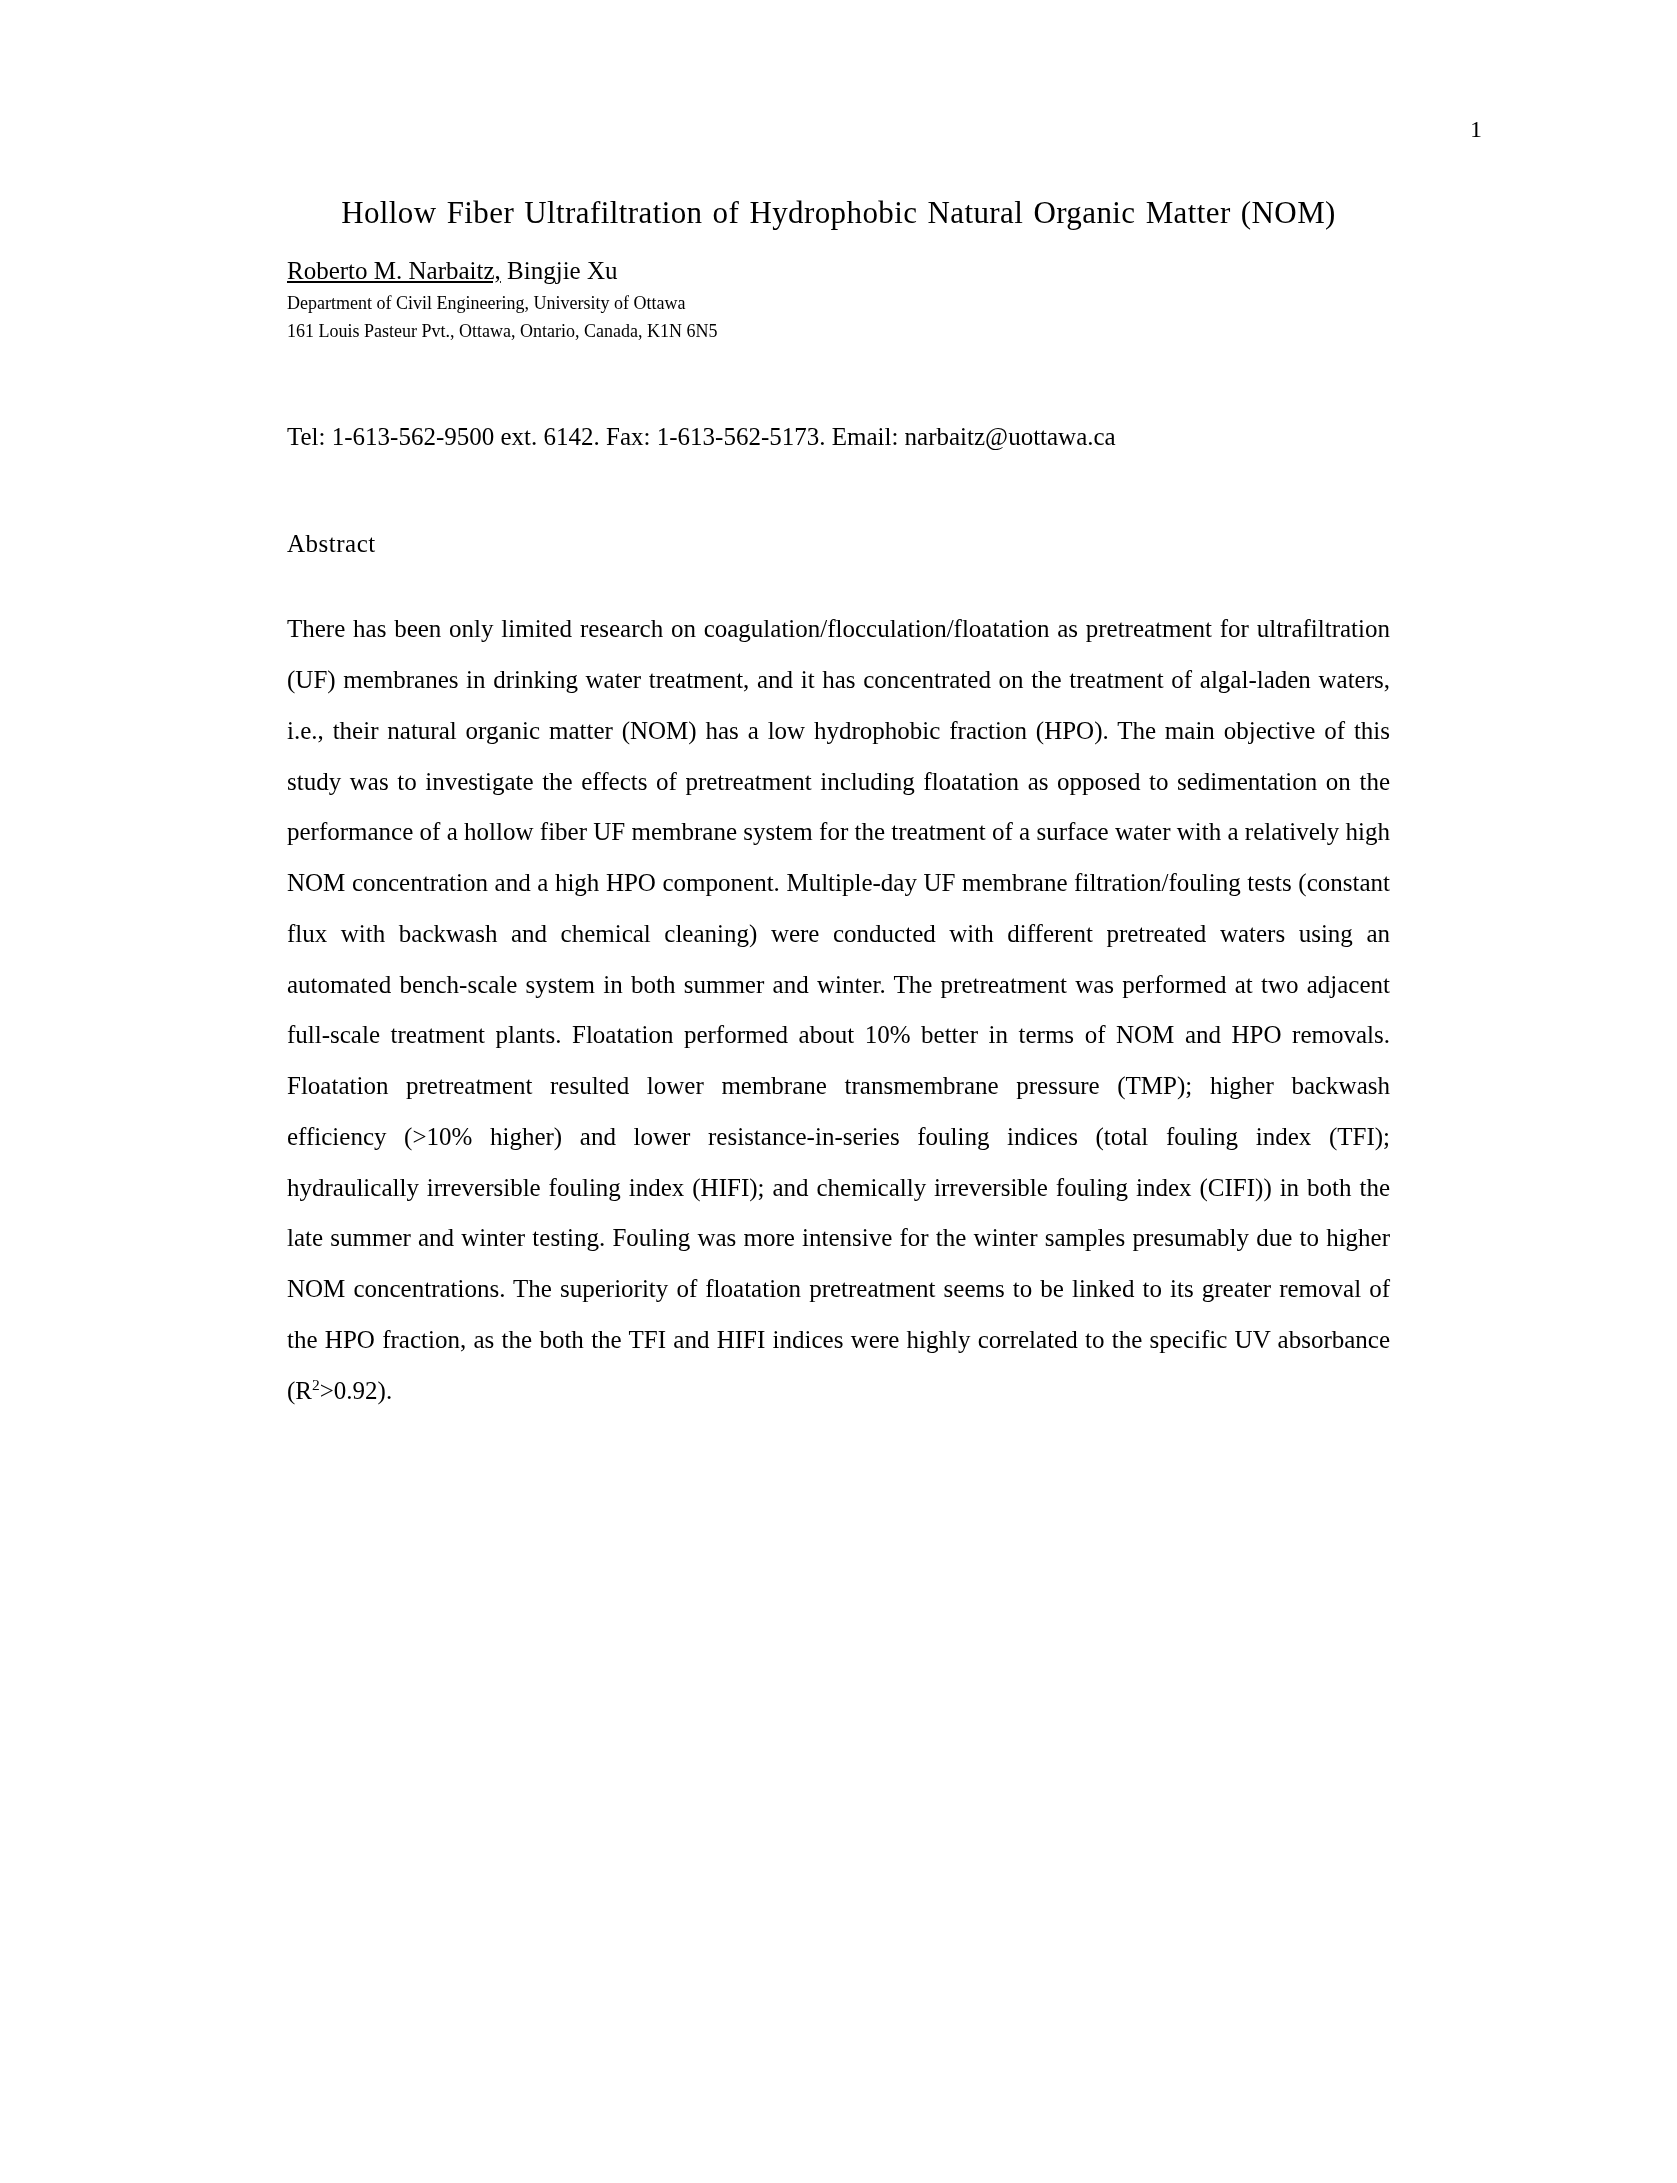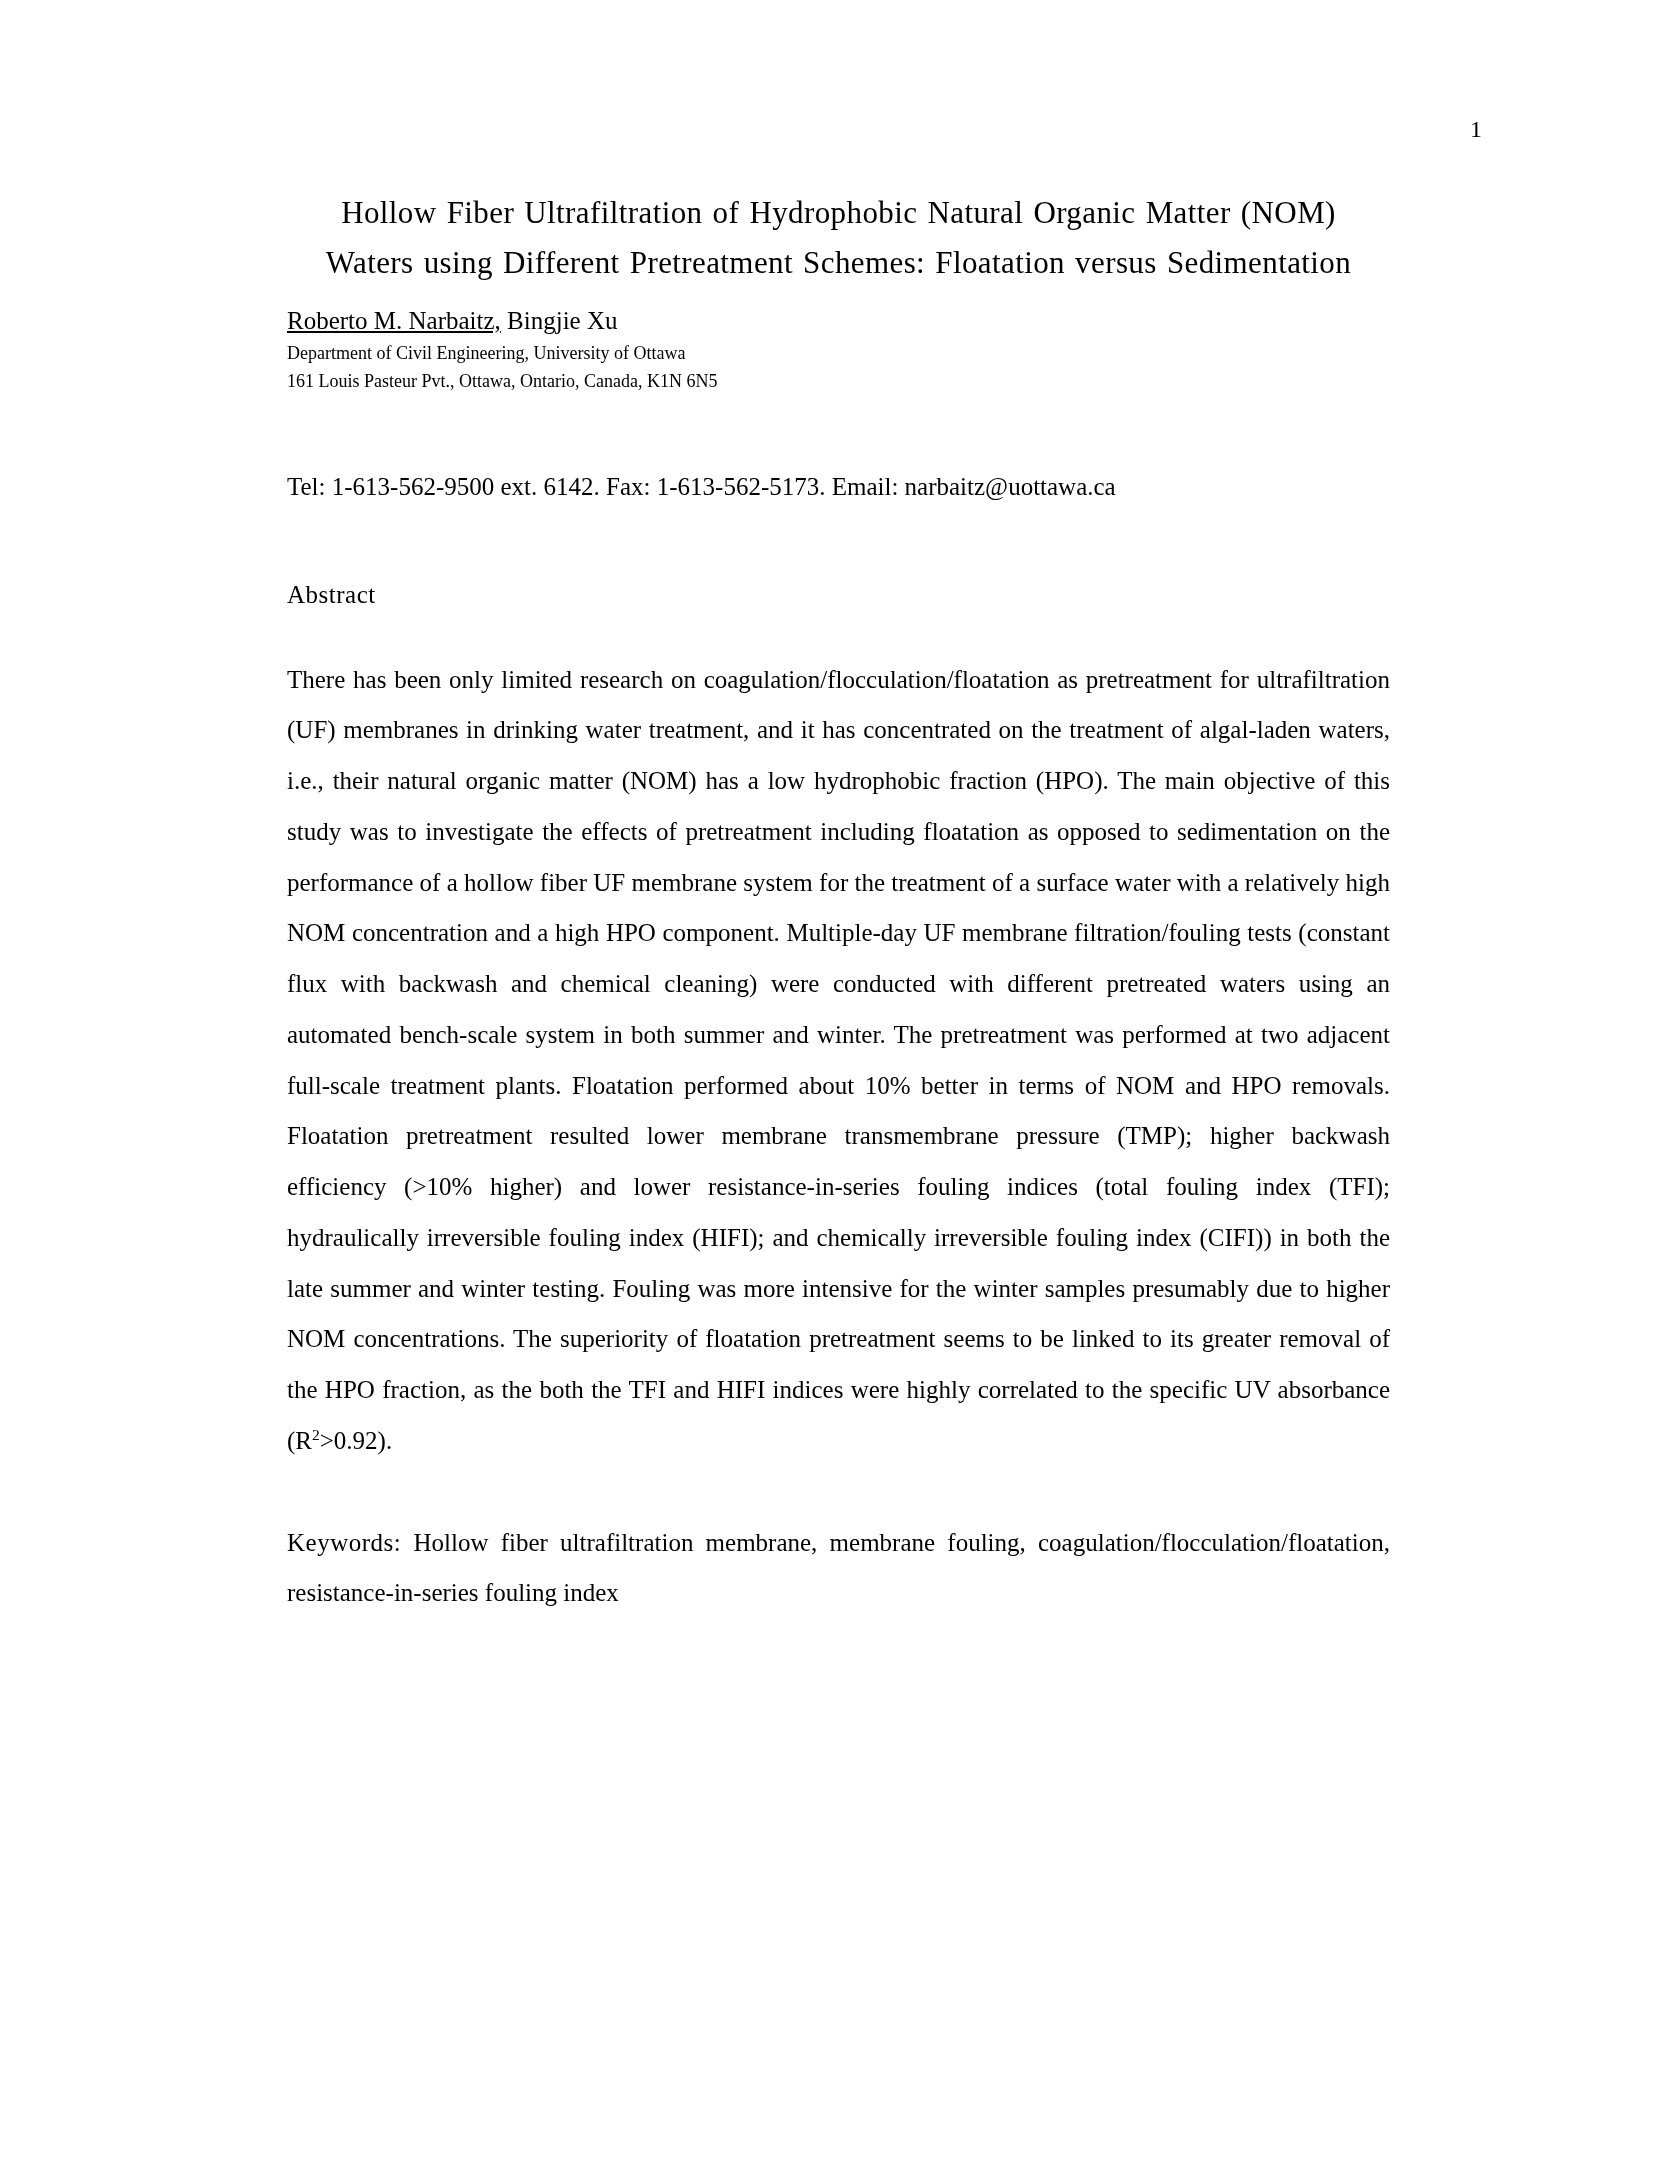--- a/index.html
+++ b/index.html
@@ -89,36 +89,32 @@
 </head>
 <body>
 
 <div class="page">
 
   <div class="page-number">1</div>
 
   <div class="content">
 
     <div class="title-line">Hollow Fiber Ultrafiltration of Hydrophobic Natural Organic Matter (NOM)</div>
-    <div class="title-line">Waters using Different Pretreatment Schemes: Floatation versus Sedimentation</div>
 
     <div class="authors">
       <span class="author-underline">Roberto M. Narbaitz,</span><span> Bingjie Xu</span>
     </div>
 
     <div class="affil">Department of Civil Engineering, University of Ottawa</div>
     <div class="affil">161 Louis Pasteur Pvt., Ottawa, Ontario, Canada, K1N 6N5</div>
 
     <div class="contact">Tel: 1-613-562-9500 ext. 6142. Fax: 1-613-562-5173. Email: narbaitz@uottawa.ca</div>
 
     <div class="section-heading">Abstract</div>
 
     <div class="abstract-body">
       <span>There has been only limited research on coagulation/flocculation/floatation as pretreatment for ultrafiltration (UF) membranes in drinking water treatment, and it has concentrated on the treatment of algal-laden waters, i.e., their natural organic matter (NOM) has a low hydrophobic fraction (HPO). The main objective of this study was to investigate the effects of pretreatment including floatation as opposed to sedimentation on the performance of a hollow fiber UF membrane system for the treatment of a surface water with a relatively high NOM concentration and a high HPO component. Multiple-day UF membrane filtration/fouling tests (constant flux with backwash and chemical cleaning) were conducted with different pretreated waters using an automated bench-scale system in both summer and winter. The pretreatment was performed at two adjacent full-scale treatment plants. Floatation performed about 10% better in terms of NOM and HPO removals. Floatation pretreatment resulted lower membrane transmembrane pressure (TMP); higher backwash efficiency (&gt;10% higher) and lower resistance-in-series fouling indices (total fouling index (TFI); hydraulically irreversible fouling index (HIFI); and chemically irreversible fouling index (CIFI)) in both the late summer and winter testing. Fouling was more intensive for the winter samples presumably due to higher NOM concentrations. The superiority of floatation pretreatment seems to be linked to its greater removal of the HPO fraction, as the both the TFI and HIFI indices were highly correlated to the specific UV absorbance (R</span><sup>2</sup><span>&gt;0.92).</span>
     </div>
 
-    <div class="keywords">
-      <span class="kw-label">Keywords:</span><span> Hollow fiber ultrafiltration membrane, membrane fouling, coagulation/flocculation/floatation, resistance-in-series fouling index</span>
-    </div>
 
   </div>
 </div>
 
 
 </body></html>

